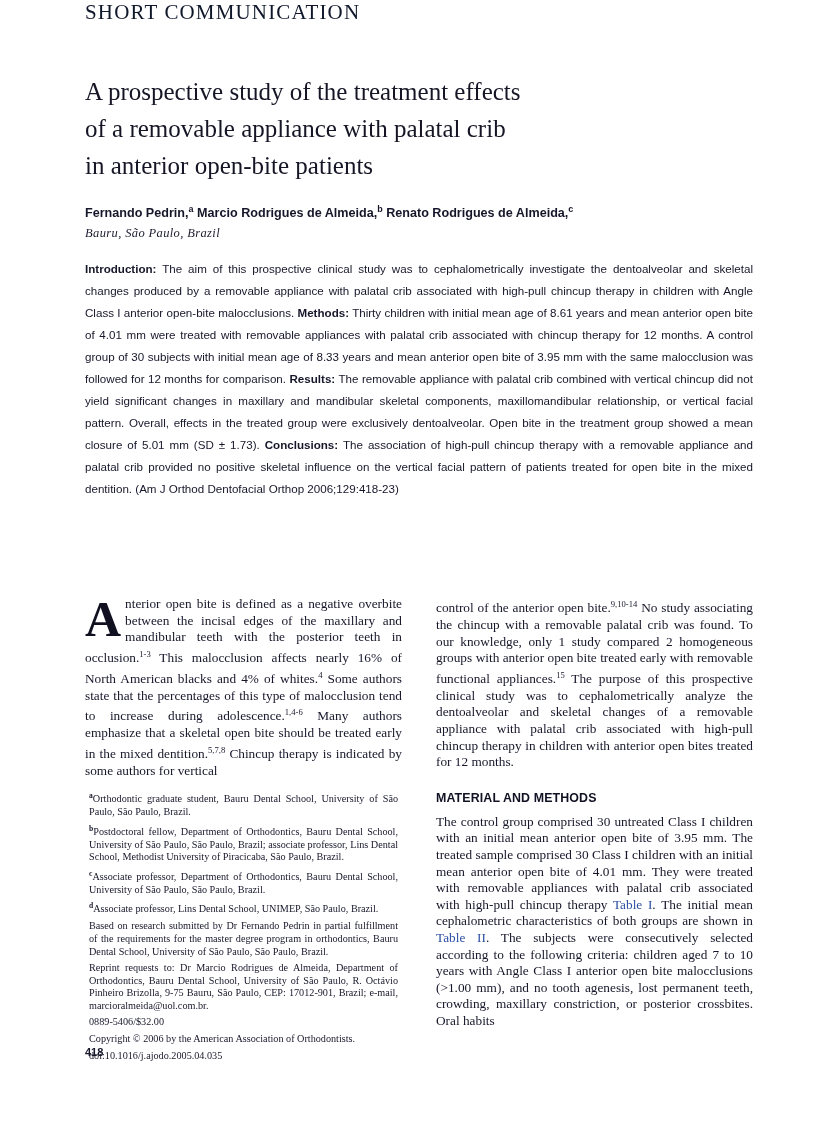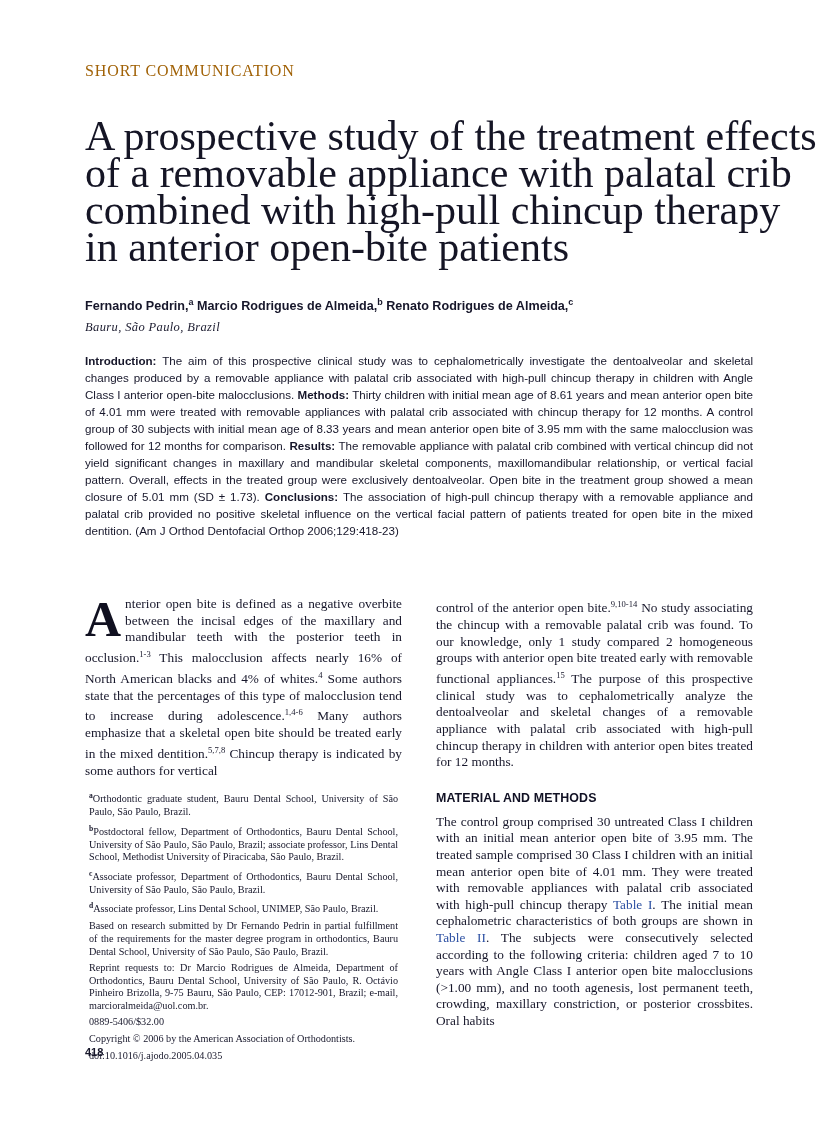--- a/index.html
+++ b/index.html
@@ -21,34 +21,33 @@
   .content {
     position: absolute;
     left: 85px;
     top: 0;
     width: 668px;
   }
 
   
   .section-label {
     font-family: "Liberation Serif", "DejaVu Serif", serif;
-    font-size: 16px;
+    font-size: 21px;
     letter-spacing: 0.055em;
-    color: #a16207;
-    margin-top: 62px;
+    color: #0f172a;
   }
 
   
   .title {
     font-family: "Liberation Serif", "DejaVu Serif", serif;
-    font-size: 42px;
+    font-size: 25px;
     line-height: 37px;
     font-weight: 400;
     color: #151525;
-    margin-top: 38px;
+    margin-top: 48px;
     max-width: 640px;
   }
   .title .tl { display: block; white-space: nowrap; }
 
   
   .authors {
     font-family: "Liberation Sans", "DejaVu Sans", sans-serif;
     font-size: 12.6px;
     font-weight: bold;
     line-height: 16.5px;
@@ -62,21 +61,21 @@
     font-size: 12.5px;
     letter-spacing: 0.03em;
     color: #1a1a2e;
     margin-top: 5px;
   }
 
   
   .abstract {
     font-family: "Liberation Sans", "DejaVu Sans", sans-serif;
     font-size: 11.6px;
-    line-height: 17px;
+    line-height: 22px;
     text-align: justify;
     color: #16162a;
     margin-top: 17px;
     width: 668px;
   }
   .abstract b { font-weight: bold; }
 
   
   .columns {
     position: absolute;
@@ -151,21 +150,20 @@
 
 <div class="page">
 
   <div class="content">
 
     <div class="section-label">SHORT COMMUNICATION</div>
 
     <h1 class="title">
       <span class="tl">A prospective study of the treatment effects</span>
       <span class="tl">of a removable appliance with palatal crib</span>
-      <span class="tl">combined with high-pull chincup therapy</span>
       <span class="tl">in anterior open-bite patients</span>
     </h1>
 
     <div class="authors">
       <div>
         <span>Fernando Pedrin,</span><sup>a</sup><span> Marcio Rodrigues de Almeida,</span><sup>b</sup><span> Renato Rodrigues de Almeida,</span><sup>c</sup>
       </div>
     </div>
 
     <div class="affil-city">Bauru, São Paulo, Brazil</div>

